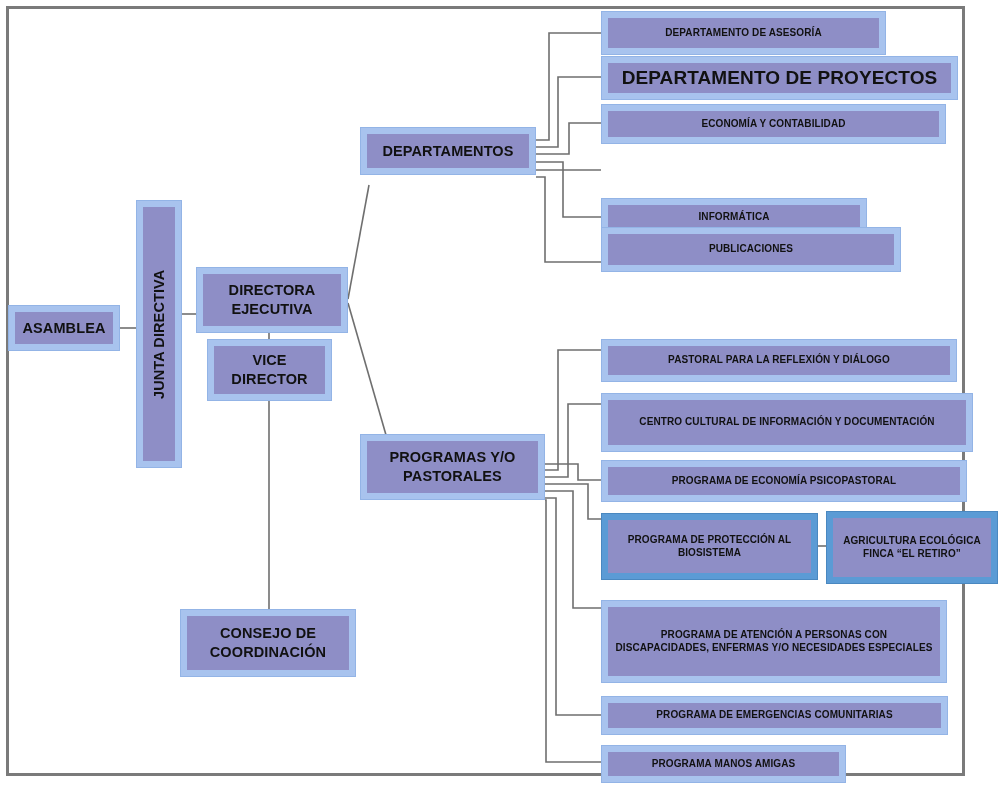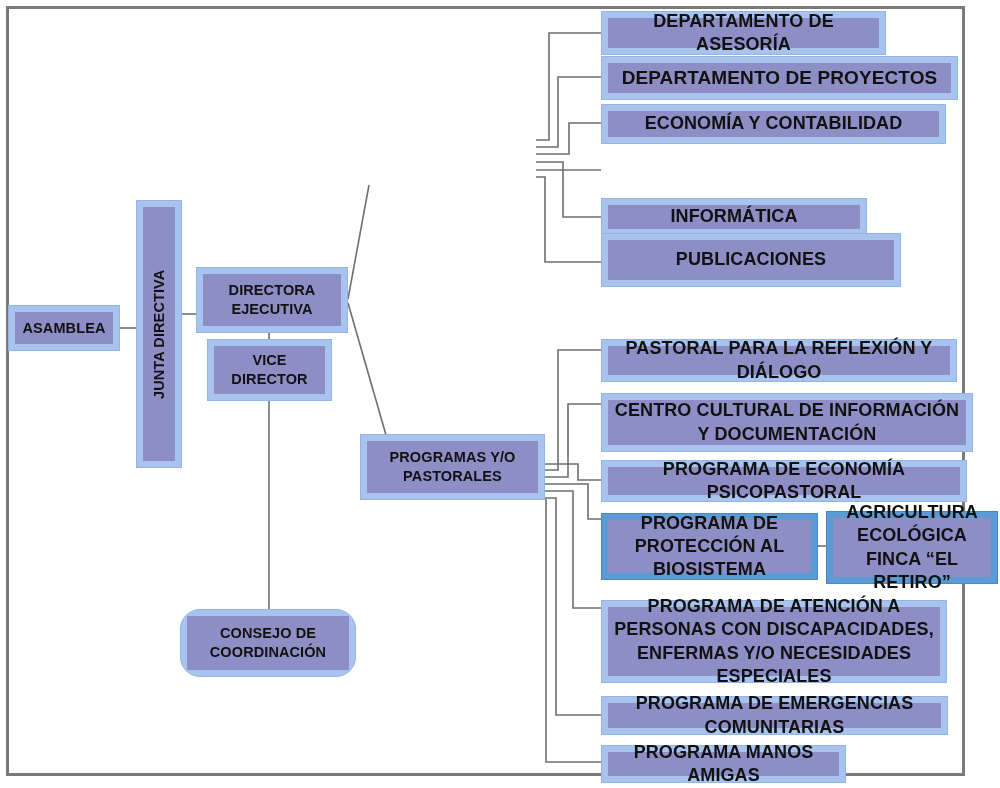--- a/index.html
+++ b/index.html
@@ -61,21 +61,21 @@
     padding: 2px 6px;
   }
   .node.accent {
     background: #5b9bd5;
     border: 1px solid #4a88c0;
   }
   .node.vertical > .inner {
     writing-mode: vertical-rl;
     transform: rotate(180deg);
   }
-  .fs12 { font-size: 18px; }
+  .fs12 { font-size: 10px; }
   .fs13 { font-size: 19px; }
   .fs14 { font-size: 14.5px; }
 </style>
 </head>
 <body>
 
 <div id="canvas">
 
   <div id="frame"></div>
 
@@ -122,24 +122,27 @@
   </div>
 
   <div class="node" style="left:196px; top:267px; width:152px; height:66px;">
     <div class="inner fs14">DIRECTORA EJECUTIVA</div>
   </div>
 
   <div class="node" style="left:207px; top:339px; width:125px; height:62px;">
     <div class="inner fs14">VICE DIRECTOR</div>
   </div>
 
-  <div class="node" style="left:180px; top:609px; width:176px; height:68px;border-radius:20px;">
+  <div class="node" style="left:180px; top:609px; width:176px; height:68px;">
     <div class="inner fs14">CONSEJO DE COORDINACIÓN</div>
   </div>
 
+  <div class="node" style="left:360px; top:127px; width:176px; height:48px;">
+    <div class="inner fs14">DEPARTAMENTOS</div>
+  </div>
 
   <div class="node" style="left:360px; top:434px; width:185px; height:66px;">
     <div class="inner fs14">PROGRAMAS Y/O PASTORALES</div>
   </div>
 
   <div class="node" style="left:601px; top:11px; width:285px; height:44px;">
     <div class="inner fs12">DEPARTAMENTO DE ASESORÍA</div>
   </div>
 
   <div class="node" style="left:601px; top:56px; width:357px; height:44px;">
@@ -148,21 +151,21 @@
 
   <div class="node" style="left:601px; top:104px; width:345px; height:40px;justify-content:center;">
     <div class="inner fs12">ECONOMÍA Y CONTABILIDAD</div>
   </div>
 
 
   <div class="node" style="left:601px; top:198px; width:266px; height:38px;">
     <div class="inner fs12">INFORMÁTICA</div>
   </div>
 
-  <div class="node" style="left:601px; top:233px; width:300px; height:54px;">
+  <div class="node" style="left:601px; top:227px; width:300px; height:45px;">
     <div class="inner fs12">PUBLICACIONES</div>
   </div>
 
   <div class="node" style="left:601px; top:339px; width:356px; height:43px;">
     <div class="inner fs12">PASTORAL PARA LA REFLEXIÓN Y DIÁLOGO</div>
   </div>
 
   <div class="node" style="left:601px; top:393px; width:372px; height:59px;">
     <div class="inner fs12">CENTRO CULTURAL DE INFORMACIÓN Y DOCUMENTACIÓN</div>
   </div>

